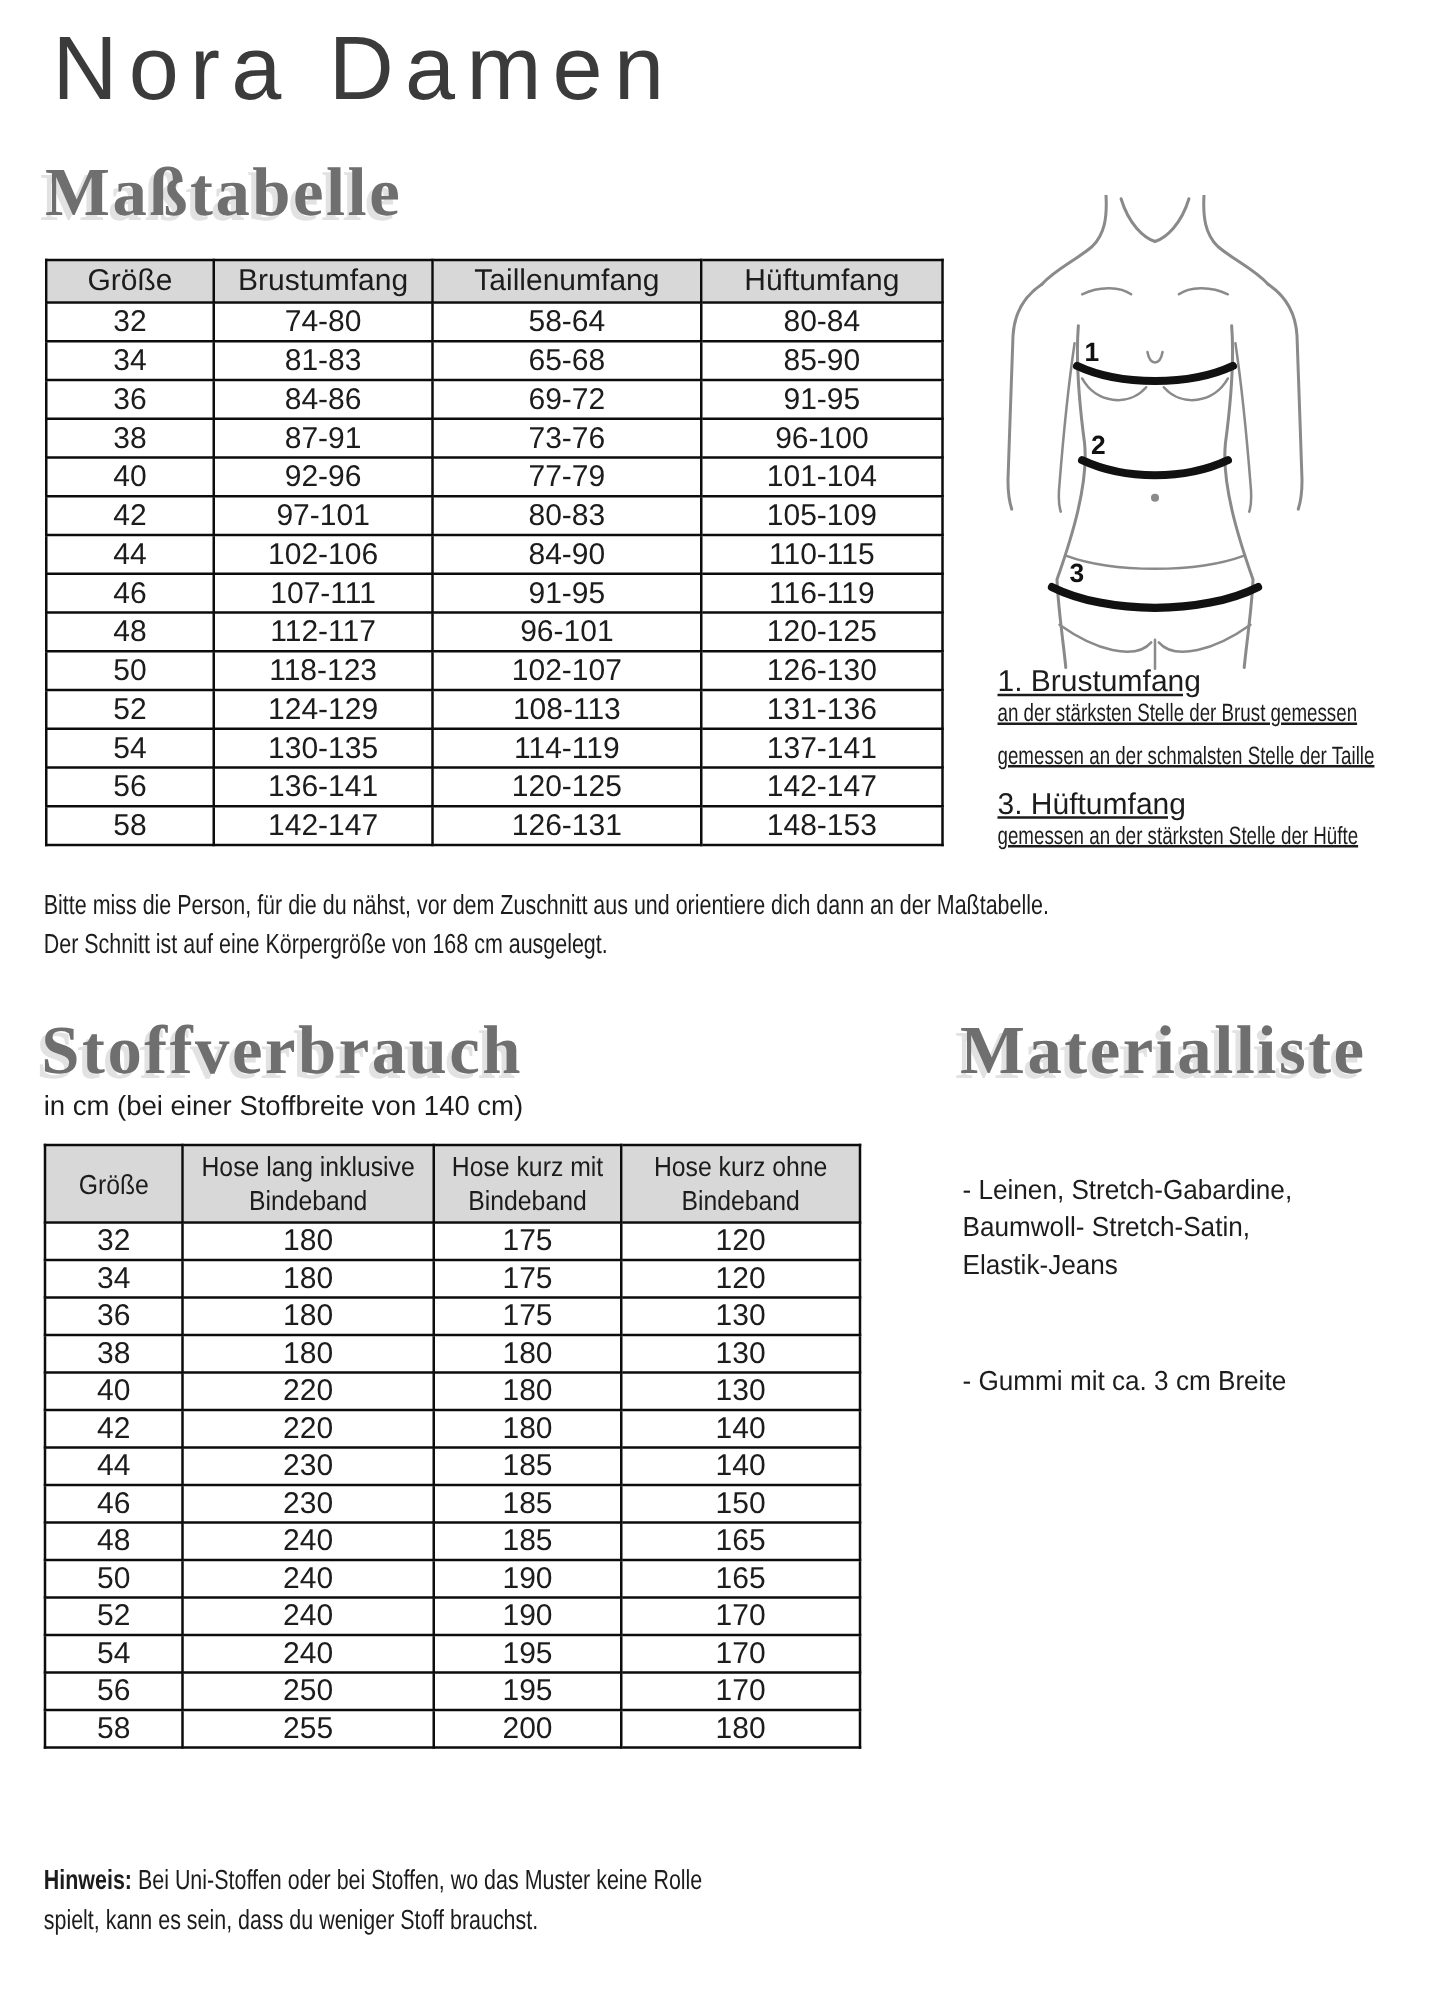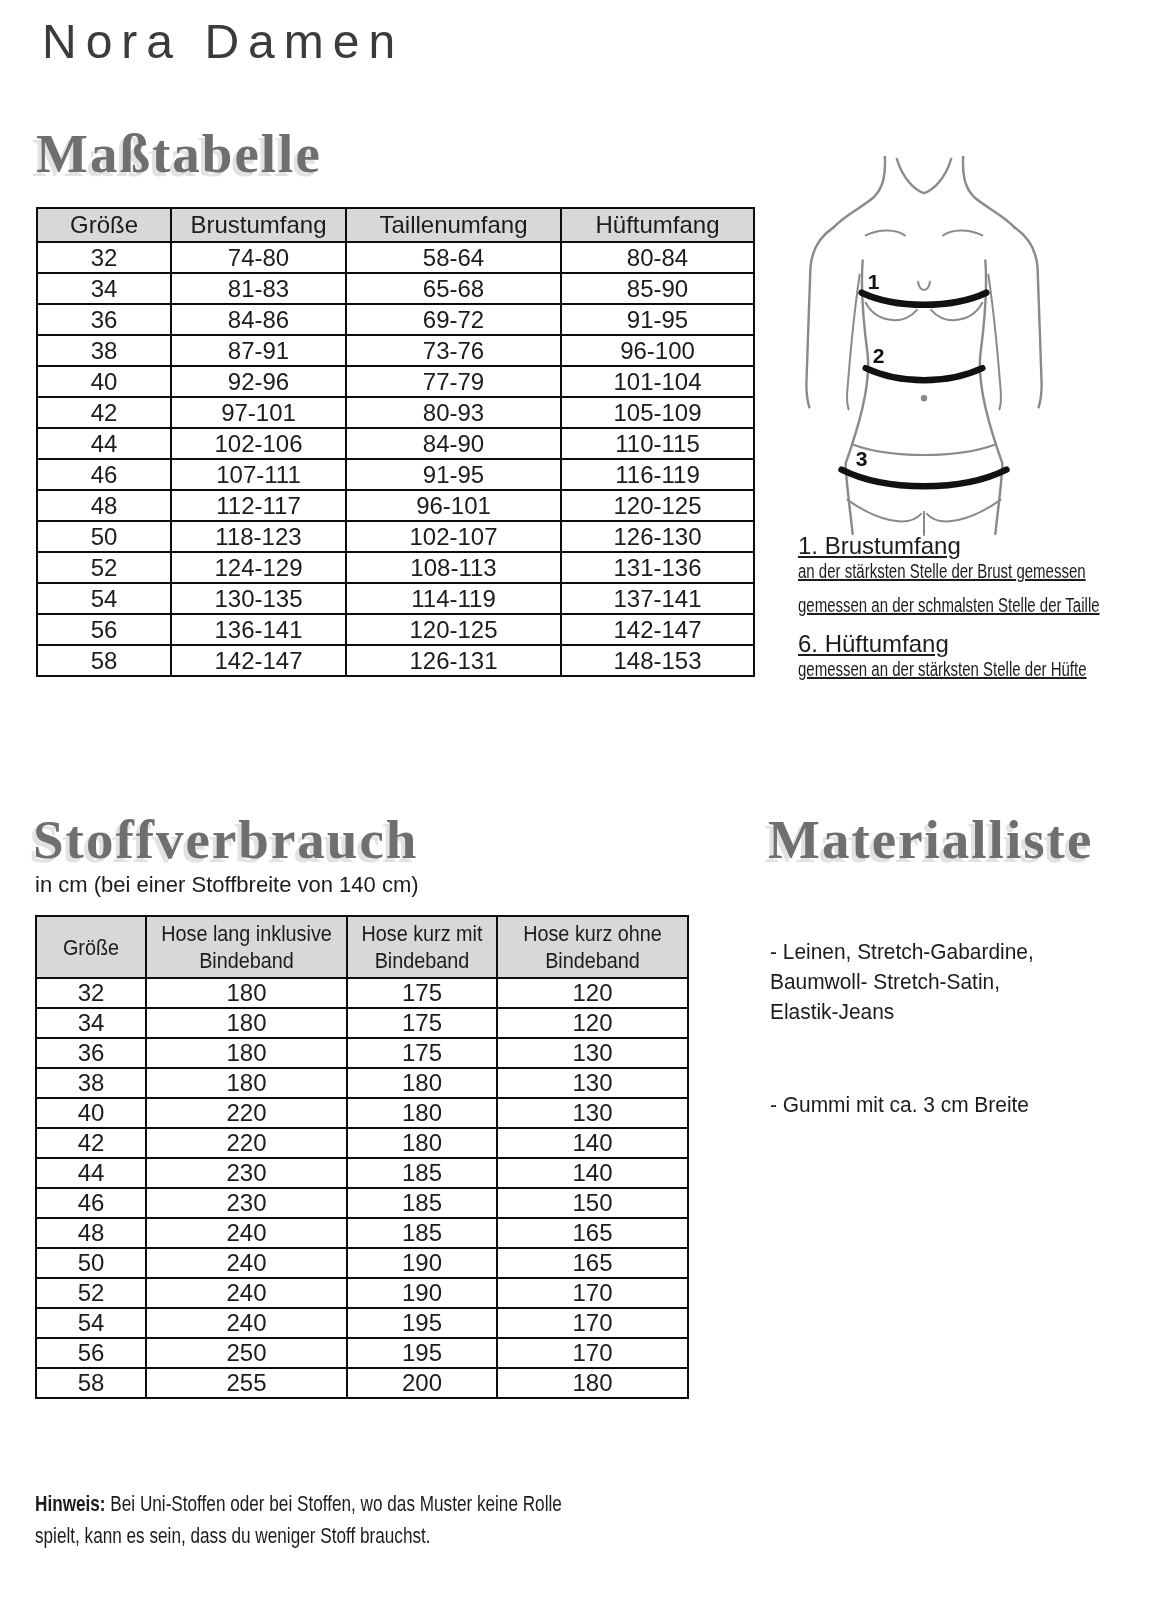--- a/index.html
+++ b/index.html
@@ -11,21 +11,21 @@
     --figure-stroke:#8a8a8a;
   }
   *{margin:0;padding:0;box-sizing:border-box;}
   html,body{background:#ffffff;}
   body{font-family:"Liberation Sans", sans-serif;color:var(--ink);}
   .page{position:relative;width:1149px;height:1600px;background:#fff;overflow:hidden;}
 
   .doc-title{
     position:absolute;left:42px;top:14px;
     font-family:"Liberation Sans", sans-serif;
-    font-size:48px;font-weight:300;letter-spacing:9px;color:#3b3b3b;
+    font-size:72px;font-weight:300;letter-spacing:9px;color:#3b3b3b;
     white-space:nowrap;
   }
   .sec-heading{
     position:absolute;
     font-family:"Liberation Serif", serif;
     font-weight:bold;font-size:55px;line-height:1;letter-spacing:2px;
     color:var(--heading-gray);
     text-shadow:-4px 4px 0 var(--heading-shadow);
     white-space:nowrap;
   }
@@ -131,21 +131,21 @@
         </tr>
         <tr>
           <td>40</td>
           <td>92-96</td>
           <td>77-79</td>
           <td>101-104</td>
         </tr>
         <tr>
           <td>42</td>
           <td>97-101</td>
-          <td>80-93</td>
+          <td>80-83</td>
           <td>105-109</td>
         </tr>
         <tr>
           <td>44</td>
           <td>102-106</td>
           <td>84-90</td>
           <td>110-115</td>
         </tr>
         <tr>
           <td>46</td>
@@ -238,25 +238,29 @@
 
   <div class="legend">
     <div class="legend-item">
       <div class="legend-title">1. Brustumfang</div>
       <div class="legend-desc">an der stärksten Stelle der Brust gemessen</div>
     </div>
     <div class="legend-item">
       <div class="legend-desc">gemessen an der schmalsten Stelle der Taille</div>
     </div>
     <div class="legend-item">
-      <div class="legend-title">6. Hüftumfang</div>
+      <div class="legend-title">3. Hüftumfang</div>
       <div class="legend-desc">gemessen an der stärksten Stelle der Hüfte</div>
     </div>
   </div>
 
+  <div class="note">
+    <div>Bitte miss die Person, für die du nähst, vor dem Zuschnitt aus und orientiere dich dann an der Maßtabelle.</div>
+    <div>Der Schnitt ist auf eine Körpergröße von 168 cm ausgelegt.</div>
+  </div>
 
   <h2 class="sec-heading h-stoff">Stoffverbrauch</h2>
   <div class="subtitle">in cm (bei einer Stoffbreite von 140 cm)</div>
 
   <table class="tbl tbl-stoff">
     <colgroup>
       <col style="width:110px">
         <col style="width:201px">
         <col style="width:150px">
         <col style="width:191px">

